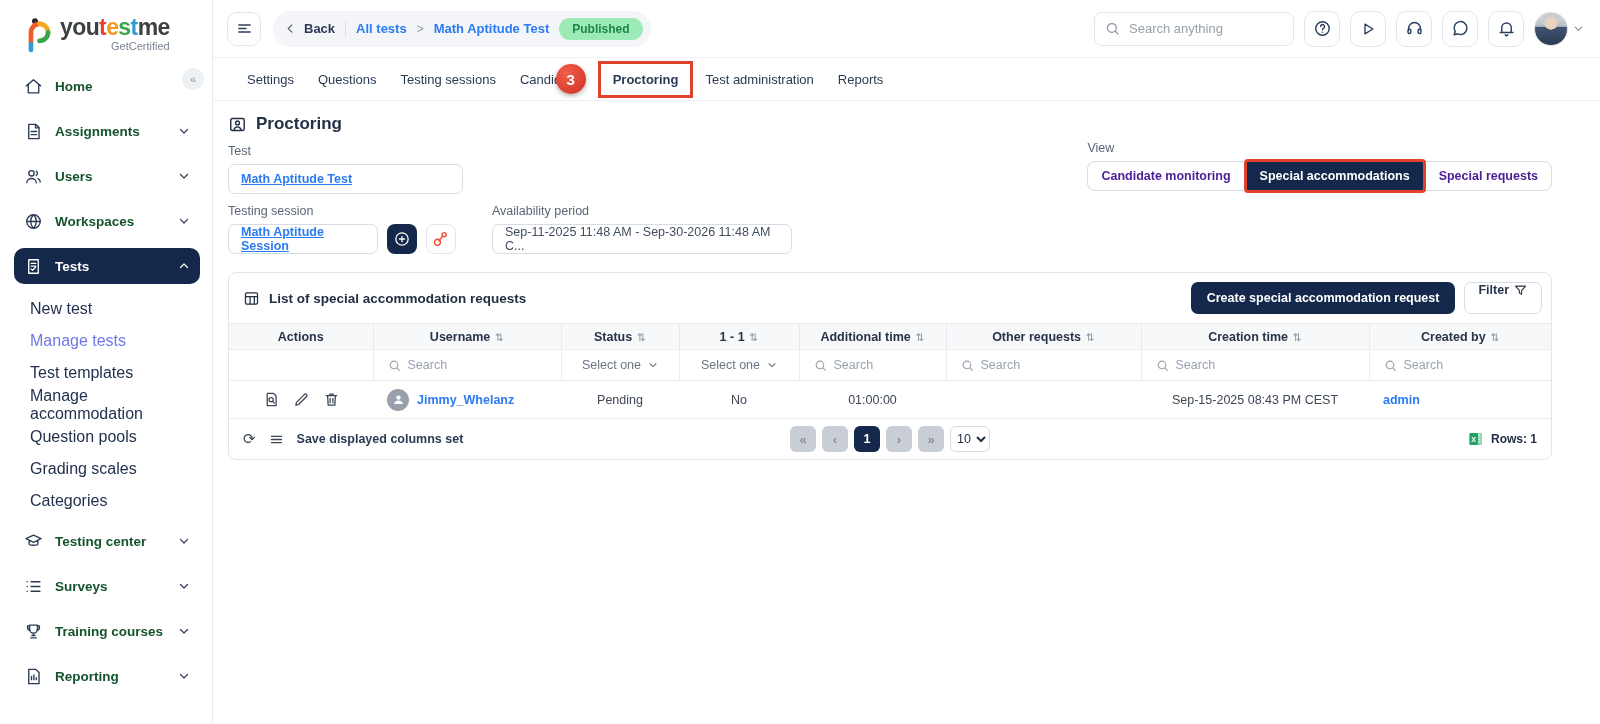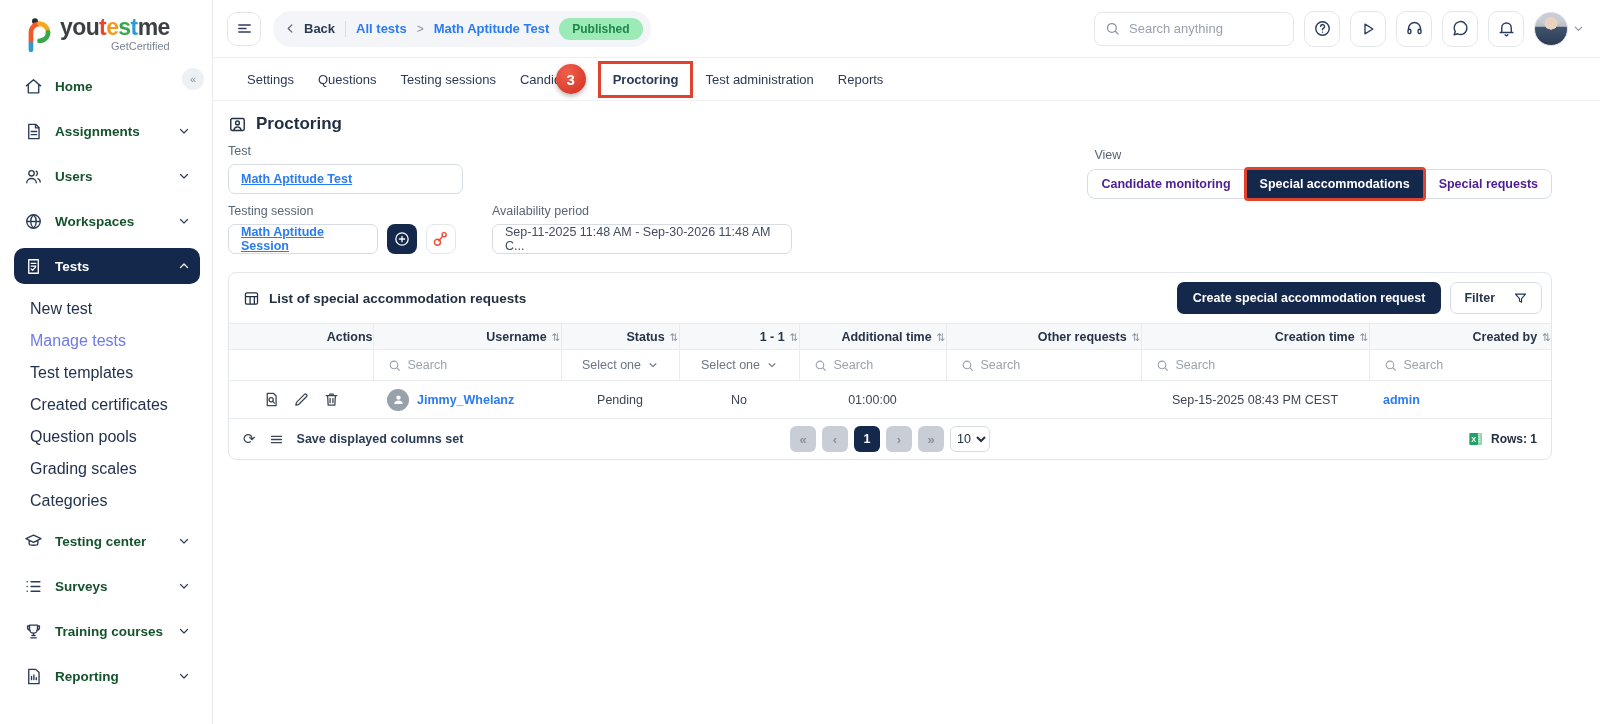--- a/index.html
+++ b/index.html
@@ -72,24 +72,24 @@
   .seg-group { display:flex; align-items:center; height:30px; border:1px solid #d7dce2; border-radius:8px; background:#fff; margin-top:6px; }
   .seg { padding:0 13px; height:100%; display:flex; align-items:center; font-size:12.5px; font-weight:600; color:#4c1d95; cursor:pointer; white-space:nowrap; }
   .seg.selected { background:#14284b; color:#fff; font-weight:700; border:3px solid #e0432d; border-radius:4px; height:34px; margin:-2px 0; z-index:2; }
 
   
   .card { margin-top:18px; border:1px solid #e3e6ea; border-radius:8px; background:#fff; overflow:hidden; }
   .card-head { display:flex; align-items:center; gap:9px; padding:9px 9px 9px 14px; }
   .card-title { font-size:13.5px; font-weight:700; color:#233044; }
   .card-head-right { margin-left:auto; display:flex; align-items:center; gap:9px; }
   .btn-navy { height:32px; padding:0 16px; border:none; border-radius:7px; background:#14284b; color:#fff; font-size:12.5px; font-weight:700; cursor:pointer; font-family:inherit; }
-  .btn-filter { height:32px; padding:0 13px; border:1px solid #d7dce2; border-radius:7px; background:#fff; color:#27354d; font-size:12.5px; font-weight:600; display:flex; align-items:center; gap:18px; cursor:pointer; font-family:inherit; }
+  .btn-filter { height:32px; padding:0 13px; border:1px solid #d7dce2; border-radius:7px; background:#fff; color:#27354d; font-size:12.5px; font-weight:600; display:flex; gap:4px; cursor:pointer; font-family:inherit; }
 
   table { width:100%; border-collapse:collapse; table-layout:fixed; font-size:12.5px; }
-  thead th { background:#f7f8f9; border-top:1px solid #e9ebee; border-bottom:1px solid #e9ebee; border-right:1px solid #e9ebee; height:26px; font-weight:700; color:#273349; text-align:right; cursor:pointer; }
+  thead th { background:#f7f8f9; border-top:1px solid #e9ebee; border-bottom:1px solid #e9ebee; border-right:1px solid #e9ebee; height:26px; font-weight:700; color:#273349; text-align:center; cursor:pointer; }
   thead th:last-child { border-right:none; }
   .sort { color:#8a93a1; font-size:10.5px; margin-left:5px; font-weight:400; }
   .f-row td { border-bottom:1px solid #e9ebee; border-right:1px solid #e9ebee; height:31px; }
   .f-row td:last-child { border-right:none; }
   .f-search { display:flex; align-items:center; gap:7px; padding-left:14px; color:#9aa3ae; }
   .f-search input { border:none; outline:none; width:80%; font-size:12.5px; font-family:inherit; color:#424d5f; background:transparent; }
   .f-search input::placeholder { color:#9aa3ae; }
   .f-select { display:flex; align-items:center; justify-content:center; gap:7px; color:#6b7686; cursor:pointer; }
   .d-row td { height:37px; border-bottom:1px solid #e9ebee; color:#3c4654; }
   .cell-center { text-align:center; }
@@ -176,21 +176,21 @@
       <span>Tests</span>
       <svg class="chev" width="12" height="12" viewBox="0 0 24 24" fill="none" stroke="currentColor" stroke-width="2.4" stroke-linecap="round" stroke-linejoin="round">
           <path d="M5 15l7-7 7 7"></path>
         </svg>
     </div>
 
     <div class="sub-list">
       <div class="sub-item">New test</div>
       <div class="sub-item current">Manage tests</div>
       <div class="sub-item">Test templates</div>
-      <div class="sub-item">Created certificates</div>
+      <div class="sub-item">Manage accommodation</div>
       <div class="sub-item">Question pools</div>
       <div class="sub-item">Grading scales</div>
       <div class="sub-item">Categories</div>
     </div>
 
     <div class="nav-item">
       <svg class="nav-icon ic" viewBox="0 0 24 24" fill="none" stroke="currentColor" stroke-width="1.7" stroke-linecap="round" stroke-linejoin="round">
           <path d="M12 4 2.5 8.5 12 13l9.5-4.5zM6.5 11v4.2c0 2 11 2 11 0V11"></path>
         </svg>
       <span>Testing center</span>
@@ -348,21 +348,21 @@
       </div>
       <div style="margin-left:36px">
         <div class="field-label">Availability period</div>
         <div class="input-box" style="width:300px">
           <span>Sep-11-2025 11:48 AM - Sep-30-2026 11:48 AM C...</span>
         </div>
       </div>
     </div>
 
     <div class="view-block">
-      <div class="field-label" style="margin:7px">View</div>
+      <div class="field-label" style="margin:0">View</div>
       <div class="seg-group">
         <span class="seg">Candidate monitoring</span>
         <span class="seg selected">Special accommodations</span>
         <span class="seg">Special requests</span>
       </div>
     </div>
 
     <div class="card">
       <div class="card-head">
         <svg width="17" height="17" viewBox="0 0 24 24" fill="none" stroke="#233044" stroke-width="1.8" stroke-linejoin="round">

